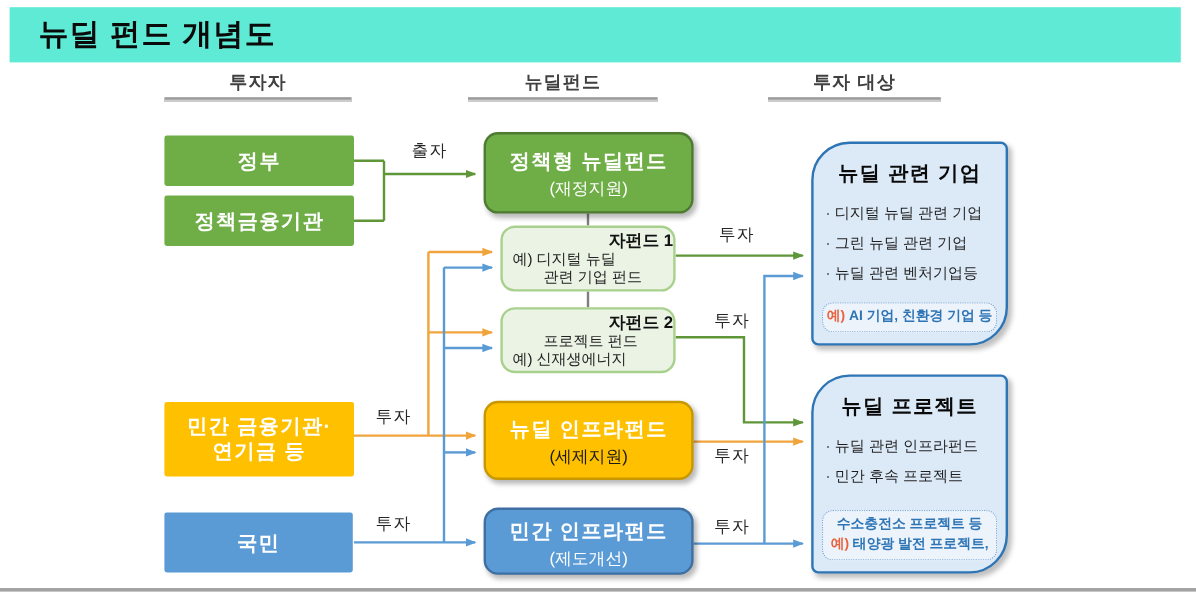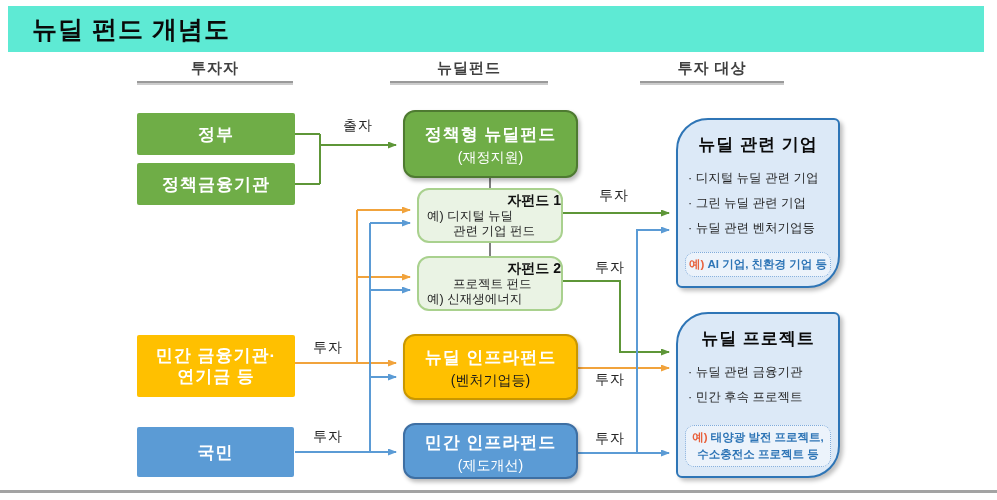--- a/index.html
+++ b/index.html
@@ -147,21 +147,21 @@
   </div>
 
   <div class="subfund sf-2">
     <div class="subfund-title">자펀드 2</div>
     <div class="subfund-line indent">프로젝트 펀드</div>
     <div class="subfund-line">예) 신재생에너지</div>
   </div>
 
   <div class="fund f-infra">
     <div class="fund-title">뉴딜 인프라펀드</div>
-    <div class="fund-sub">(벤처기업등)</div>
+    <div class="fund-sub">(세제지원)</div>
   </div>
 
   <div class="fund f-priv">
     <div class="fund-title">민간 인프라펀드</div>
     <div class="fund-sub">(제도개선)</div>
   </div>
 
   <div class="target t-company">
     <div class="target-title">뉴딜 관련 기업</div>
     <div class="target-bullets">
@@ -170,26 +170,26 @@
       <div class="target-bullet">· 뉴딜 관련 벤처기업등</div>
     </div>
     <div class="target-note">
       <span class="note-ex">예)</span><span> AI 기업, 친환경 기업 등</span>
     </div>
   </div>
 
   <div class="target t-project">
     <div class="target-title">뉴딜 프로젝트</div>
     <div class="target-bullets">
-      <div class="target-bullet">· 뉴딜 관련 금융기관</div>
+      <div class="target-bullet">· 뉴딜 관련 인프라펀드</div>
       <div class="target-bullet">· 민간 후속 프로젝트</div>
     </div>
     <div class="target-note">
+      <div>수소충전소 프로젝트 등</div>
       <div><span class="note-ex">예)</span><span> 태양광 발전 프로젝트,</span></div>
-      <div>수소충전소 프로젝트 등</div>
     </div>
   </div>
 
   <div class="wire-label" style="left:330px;top:117px;width:56px;">출자</div>
   <div class="wire-label" style="left:300px;top:339px;width:56px;">투자</div>
   <div class="wire-label" style="left:300px;top:428px;width:56px;">투자</div>
   <div class="wire-label" style="left:584px;top:187px;width:60px;">투자</div>
   <div class="wire-label" style="left:580px;top:259px;width:60px;">투자</div>
   <div class="wire-label" style="left:580px;top:371px;width:60px;">투자</div>
   <div class="wire-label" style="left:580px;top:430px;width:60px;">투자</div>

